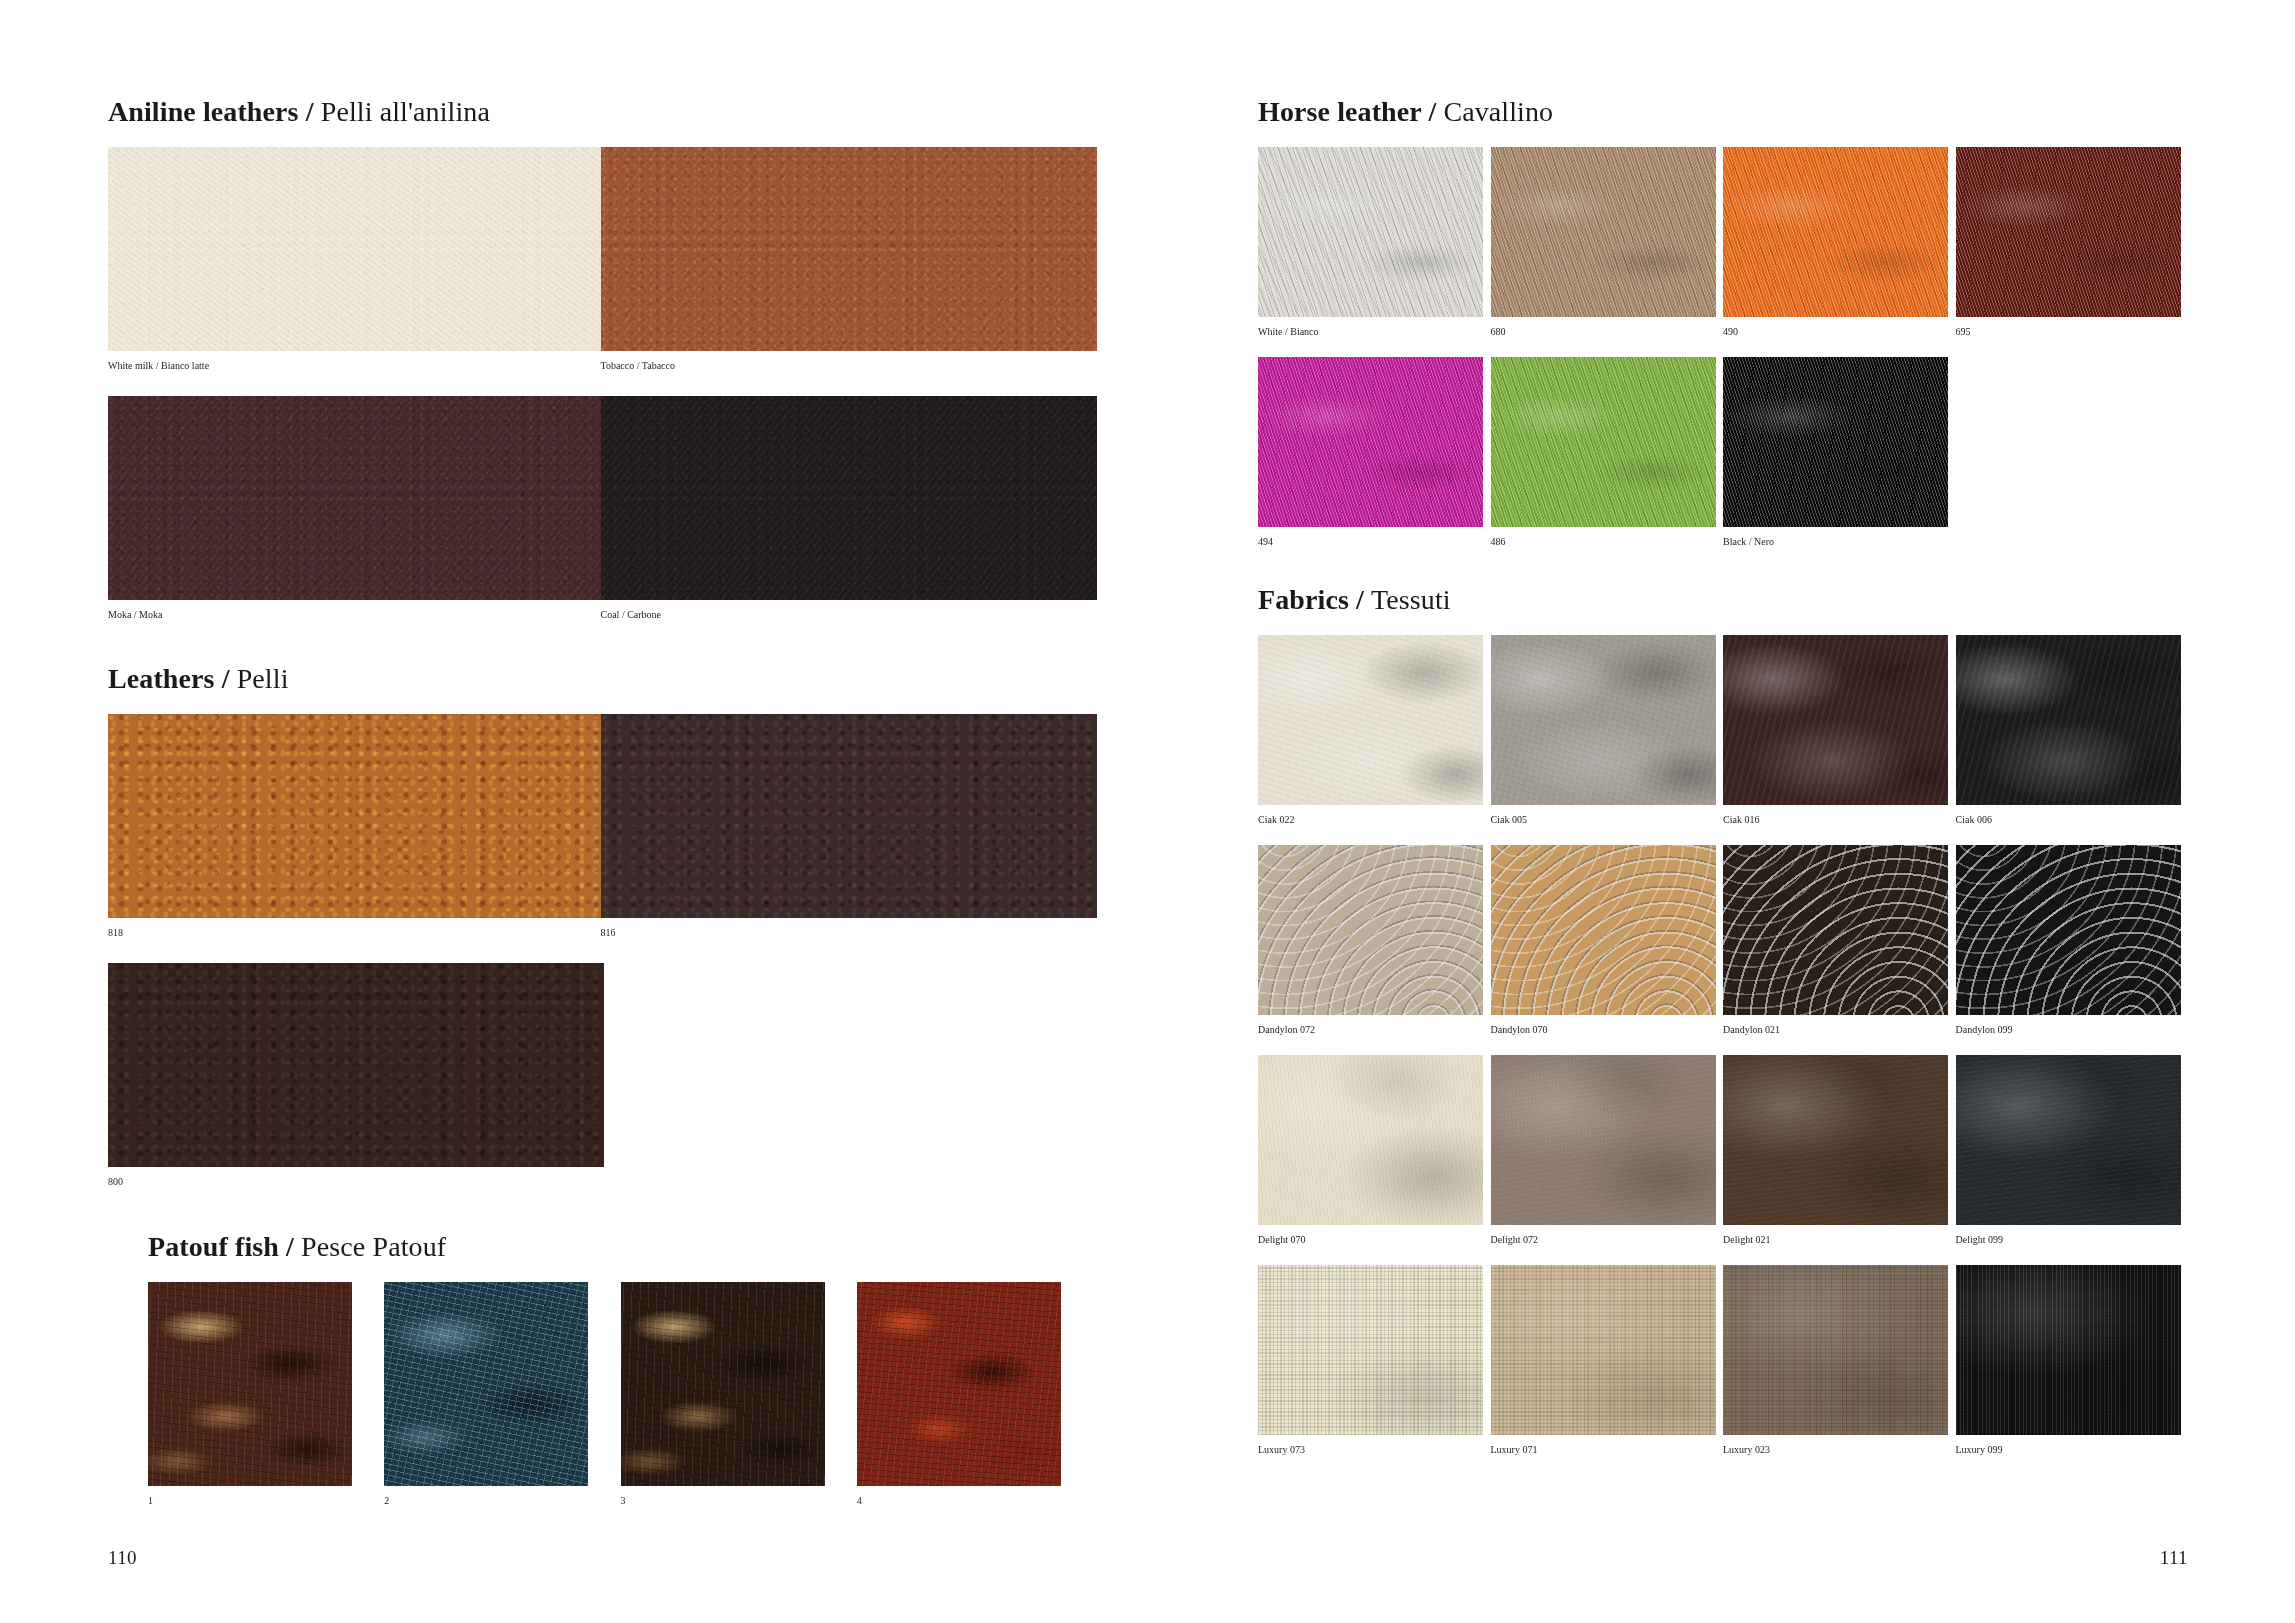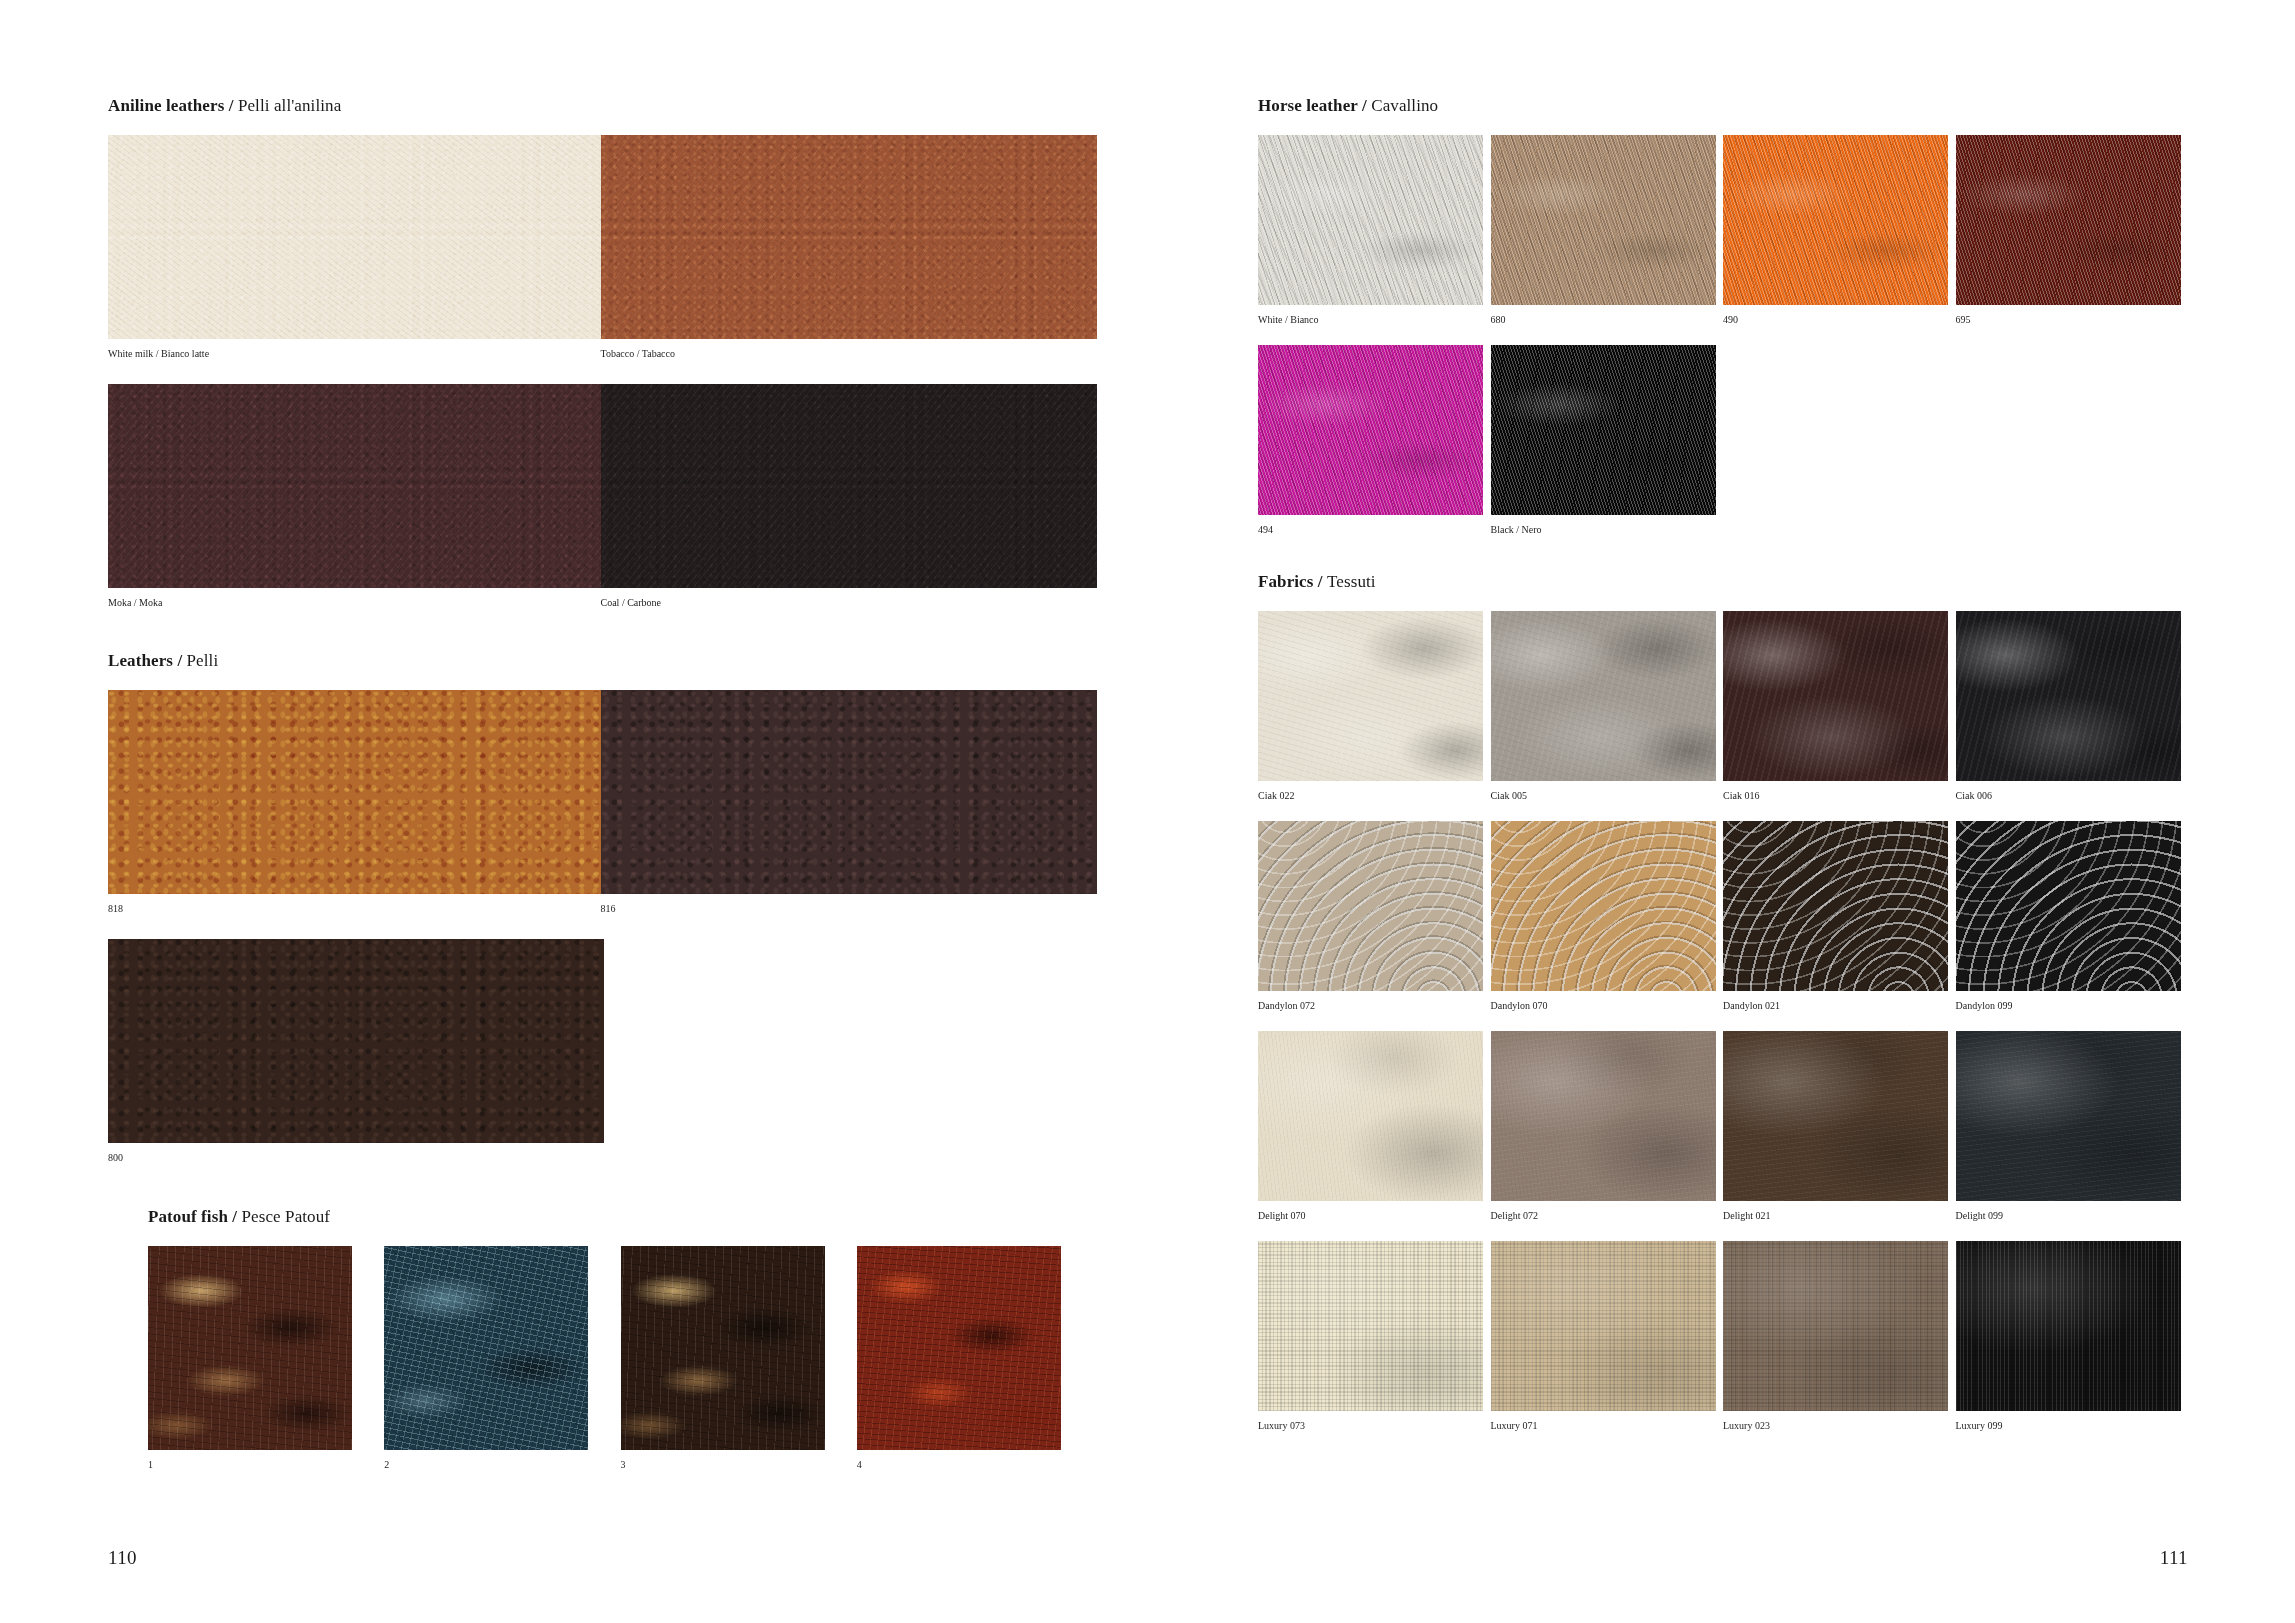--- a/index.html
+++ b/index.html
@@ -17,21 +17,21 @@
     position:absolute;
     top:0;
     width:1148px;height:1624px;
     box-sizing:border-box;
   }
   .page-left{left:0;padding:96px 55px 0 108px;}
   .page-right{left:1148px;padding:96px 108px 0 110px;}
 
   
   .sect-head{
-    font-size:17px;
+    font-size:28px;
     letter-spacing:0.1px;
     margin:0 0 19px 0;
     white-space:nowrap;
   }
   .sect-head .en{font-weight:700;}
   .sect-head .sep{font-weight:700;}
   .sect-head .it{font-weight:400;}
 
   .section{margin-bottom:0;}
 
@@ -328,20 +328,24 @@
         </div>
         <div class="cell">
           <span class="sw tex-hair" style="background-color: rgb(97, 25, 15);"></span>
           <div class="cap">695</div>
         </div>
         <div class="cell">
           <span class="sw tex-hair" style="background-color: rgb(195, 24, 154);"></span>
           <div class="cap">494</div>
         </div>
         <div class="cell">
+          <span class="sw tex-hair" style="background-color: rgb(124, 178, 60);"></span>
+          <div class="cap">486</div>
+        </div>
+        <div class="cell">
           <span class="sw tex-hair" style="background-color: rgb(9, 9, 9);"></span>
           <div class="cap">Black / Nero</div>
         </div>
         <div class="cell"></div>
       </div>
     </div>
 
     <div class="section" style="margin-top:17px;">
       <h2 class="sect-head">
         <span class="en">Fabrics</span>

